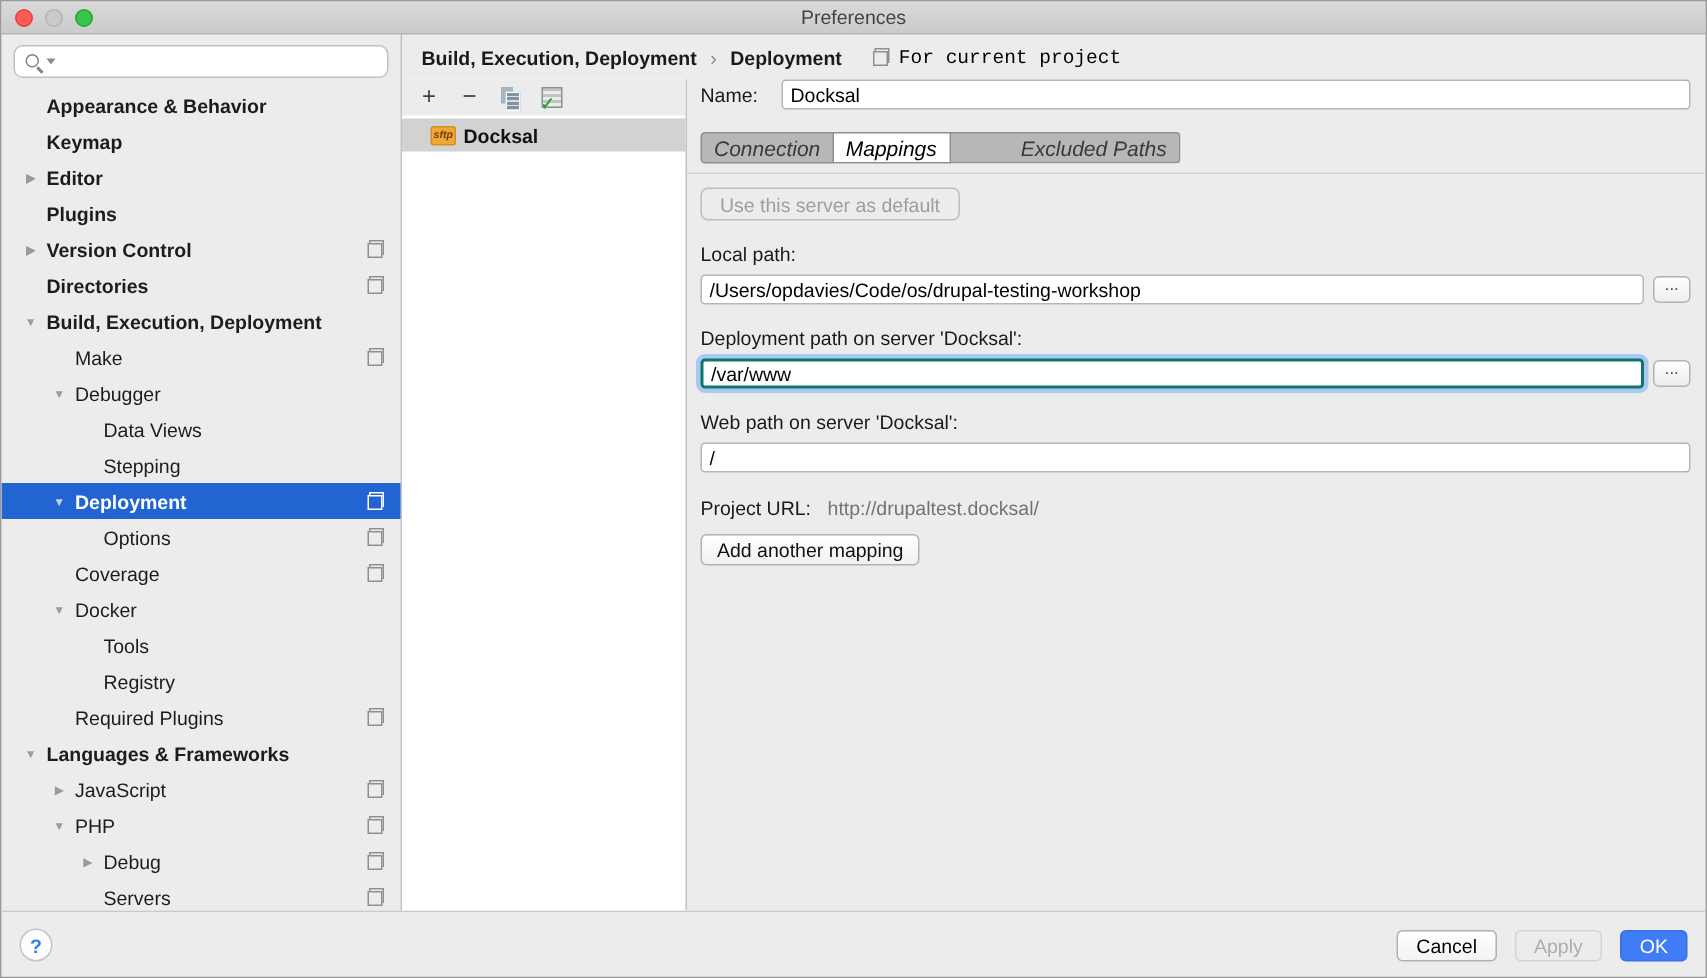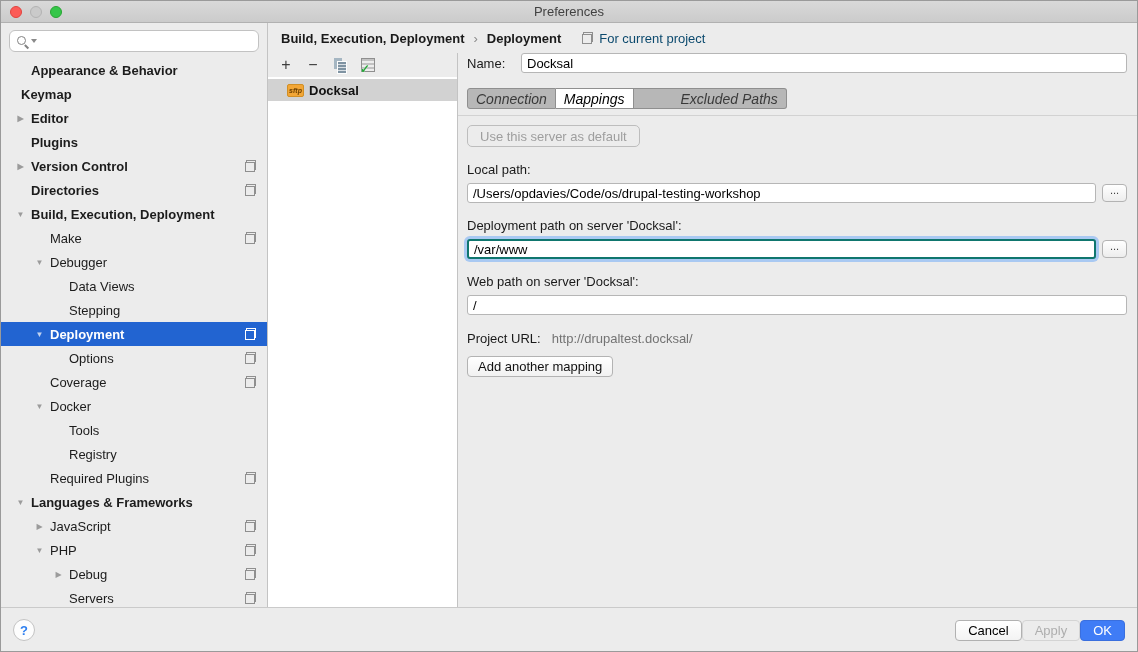--- a/index.html
+++ b/index.html
@@ -76,21 +76,21 @@
   .proj::before { content:""; position:absolute; right:1px; top:0; width:8px; height:8px;
     border:1px solid #8f8f8f; }
   .proj::after { content:""; position:absolute; left:1px; bottom:1px; width:8px; height:8px;
     border:1px solid #8f8f8f; background:#ececec; }
   .tree-row.selected .proj::before { border-color:#fff; }
   .tree-row.selected .proj::after { border-color:#fff; background:#2264d1; }
 
   
   .crumb { font-weight:bold; color:#1a1a1a; }
   .crumb-sep { color:#8c8c8c; margin:0 9px; font-size:13px; }
-  .scope { display:flex; align-items:center; gap:5px; margin-left:20px; color:#0c4a6e; }
+  .scope { display:flex; align-items:center; gap:5px; margin-left:20px; color:#000000;font-family:Liberation Mono, monospace; }
   .scope .proj { margin-left:0; }
   .scope .proj::after { background:#ececec; }
 
   
   .server-toolbar {
     height:24px; background:#ececec; display:flex; align-items:center;
     gap:11px; padding-left:10px;
   }
   .tb-icon { width:16px; height:16px; display:flex; align-items:center;
     justify-content:center; font-size:16px; color:#3e3e3e; cursor:default; }
@@ -167,21 +167,21 @@
   
   .footer {
     height:45px; background:#ececec; border-top:1px solid #cacaca;
     display:flex; align-items:center; padding:0 12px;
   }
   .help-btn {
     width:22px; height:22px; border-radius:50%; background:#fdfdfd;
     border:1px solid #c3c3c3; color:#2d7ff0; font-size:13px; font-weight:bold;
     display:flex; align-items:center; justify-content:center; font-family:inherit;
   }
-  .footer-btns { margin-left:auto; display:flex; gap:0; align-items:center; }
+  .footer-btns { margin-left:auto; display:flex; gap:12px; align-items:center; }
   .btn {
     height:21px; padding:0 12px; border-radius:4px; font-size:13px;
     display:flex; align-items:center; font-family:inherit;
   }
   .btn.cancel { background:linear-gradient(#fff,#f3f3f3); border:1px solid #b1b1b1; color:#000; }
   .btn.apply { background:#ececec; border:1px solid #d4d4d4; color:#aeaeae; }
   .btn.ok { background:#3f7cf6; border:1px solid #3a6fde; color:#fff; }
 </style>
 </head>
 <body>
@@ -201,21 +201,21 @@
     <div class="search-box">
       <span class="mag"></span>
       <span class="mag-caret"></span>
       <input class="search-input" value="" style="">
     </div>
     <div id="sidebar-tree">
         <div class="tree-row bold" style="padding-left: 10px;">
           <span class="tree-arrow"></span>
           <span class="tree-label">Appearance &amp; Behavior</span>
         </div>
-        <div class="tree-row bold" style="padding-left: 0; align-items: center;">
+        <div class="tree-row bold" style="padding-left: 10px; align-items: center;">
           <span class="tree-arrow"></span>
           <span class="tree-label">Keymap</span>
         </div>
         <div class="tree-row bold" style="padding-left: 10px;">
           <span class="tree-arrow">▶</span>
           <span class="tree-label">Editor</span>
         </div>
         <div class="tree-row bold" style="padding-left: 10px;">
           <span class="tree-arrow"></span>
           <span class="tree-label">Plugins</span>

